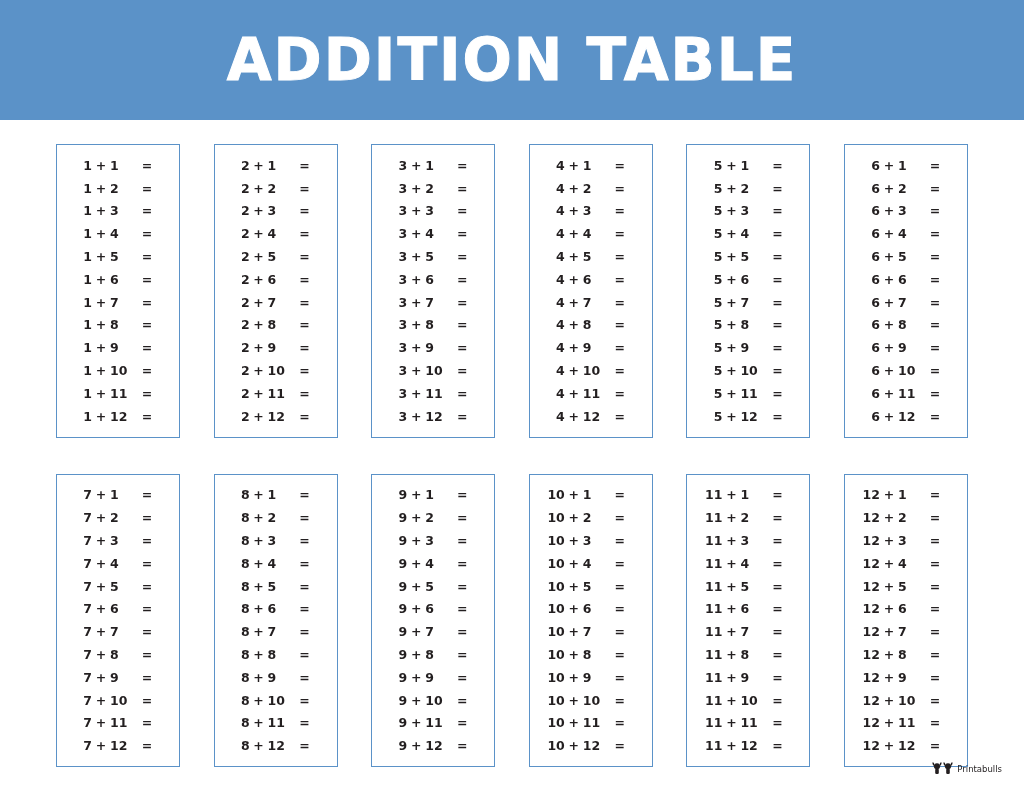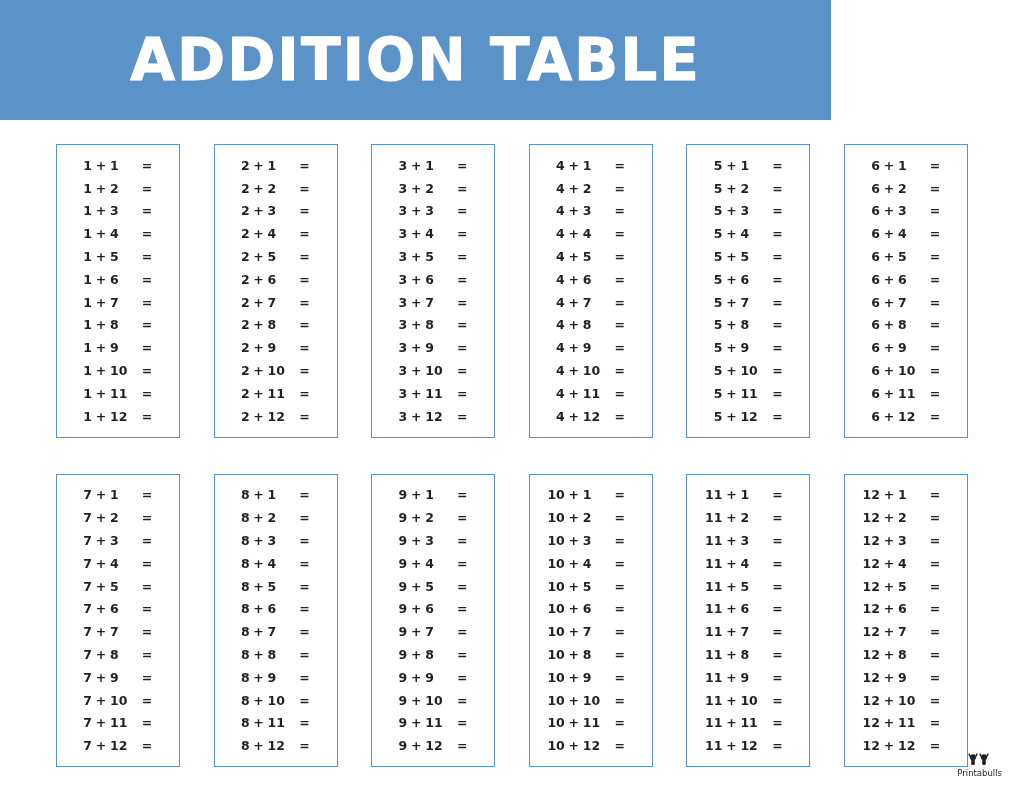--- a/index.html
+++ b/index.html
@@ -9,21 +9,21 @@
   }
   body {
     width: 1024px;
     height: 791px;
     background: #ffffff;
     font-family: "Liberation Sans", sans-serif;
     overflow: hidden;
     position: relative;
   }
   .header-band {
-    width: 831px;
+    width: 1024px;
     height: 120px;
     background: #5b92c8;
     display: flex;
     align-items: center;
     justify-content: center;
   }
   .header-title {
     color: #ffffff;
     font-family: "DejaVu Sans", sans-serif;
     font-weight: bold;
@@ -82,21 +82,20 @@
     width: 18px;
     text-align: center;
     display: inline-block;
     margin-left: 6px;
   }
   .footer-brand {
     position: absolute;
     right: 22px;
     bottom: 14px;
     display: flex;
-    flex-direction: column;
     align-items: center;
     line-height: 1;
   }
   .brand-mark {
     font-family: "DejaVu Sans", sans-serif;
     font-size: 13px;
     color: #231f20;
     letter-spacing: -1px;
   }
   .brand-text {

